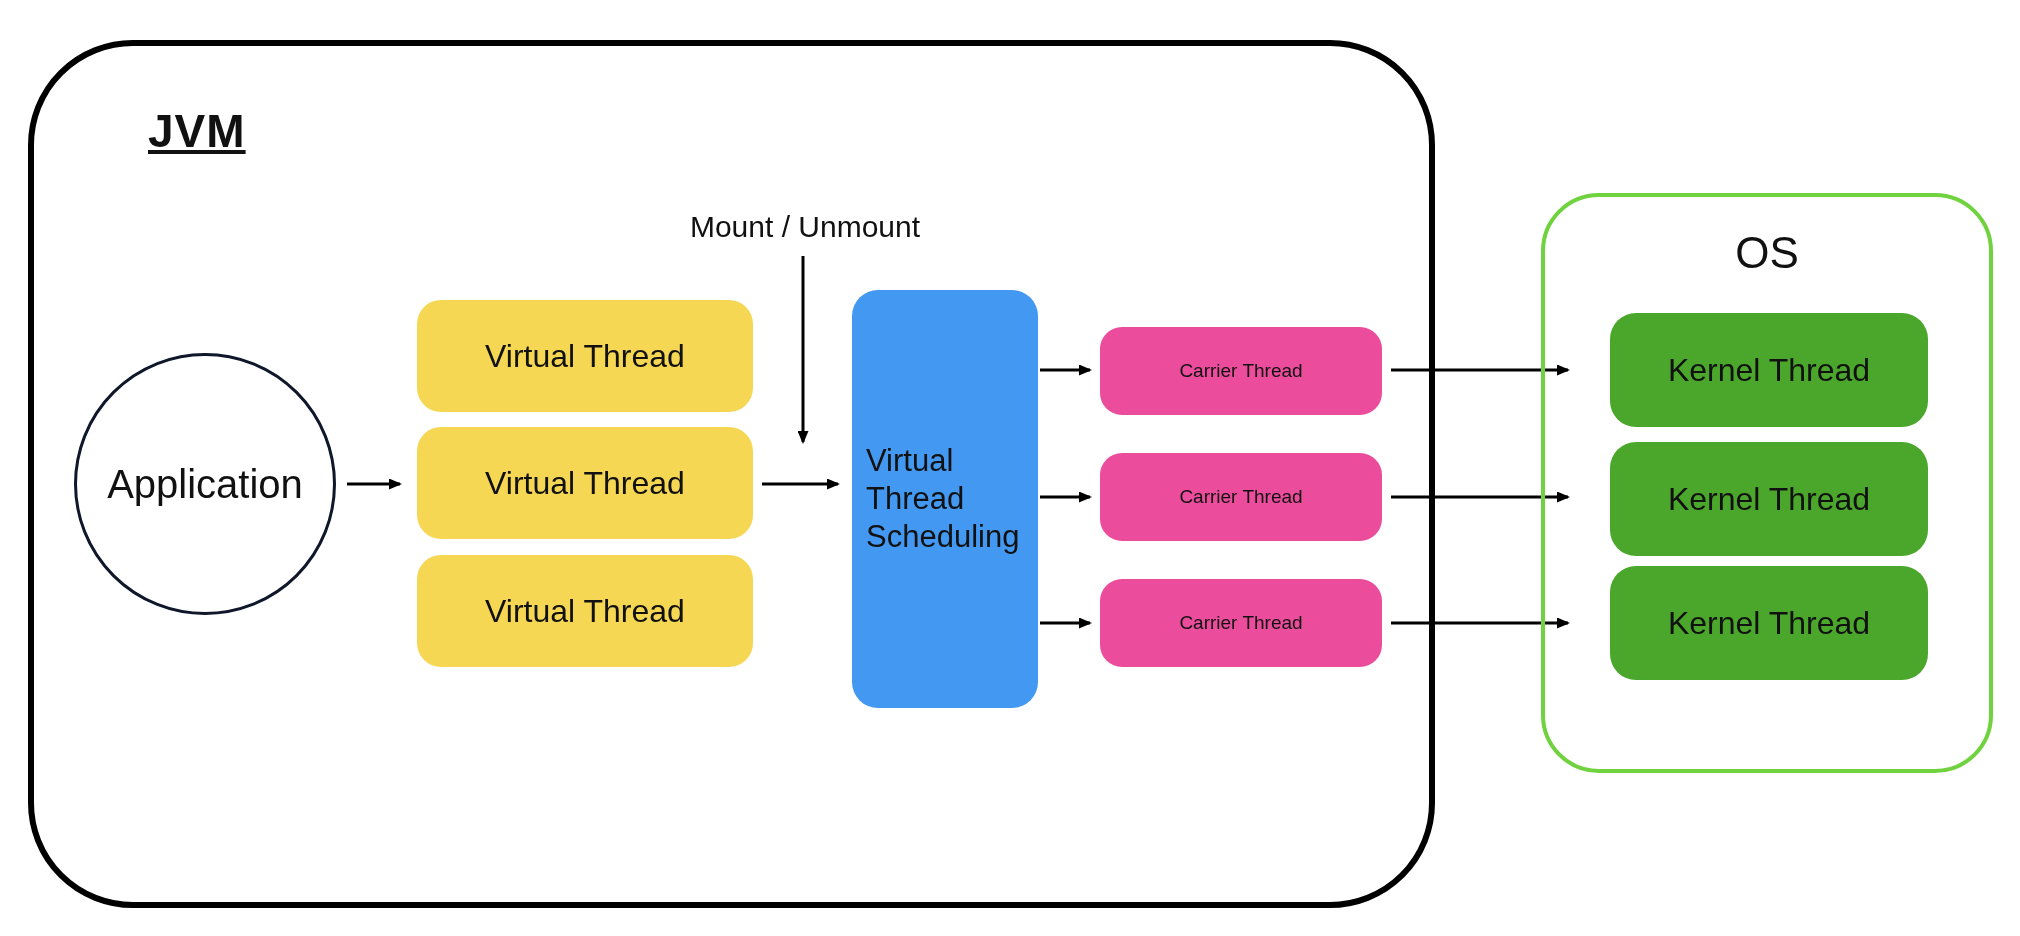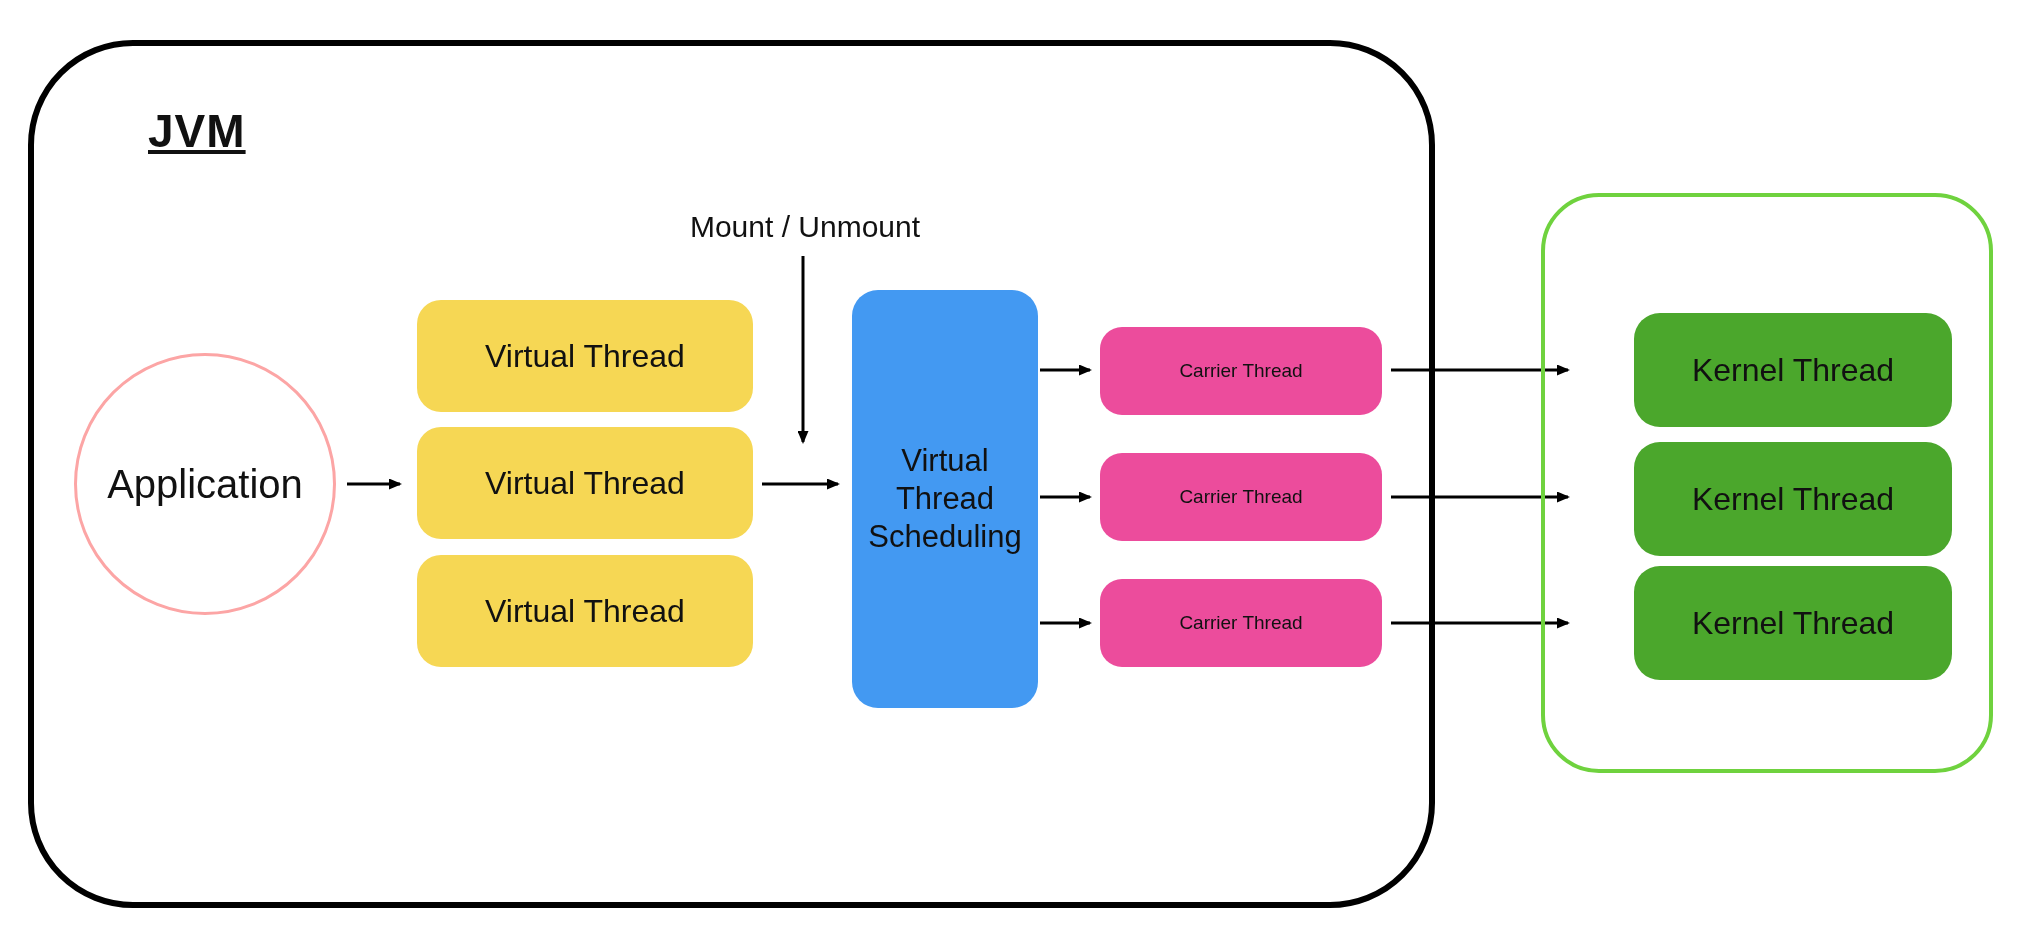--- a/index.html
+++ b/index.html
@@ -29,30 +29,30 @@
     background:transparent;
   }
   .jvm-label{
     position:absolute;left:148px;top:104px;
     font-size:46px;font-weight:700;letter-spacing:1px;text-decoration:underline;
   }
 
   .app-circle{
     position:absolute;left:74px;top:353px;width:262px;height:262px;
     box-sizing:border-box;
-    border:3px solid #fca5a5;border-radius:50%;
+    border:3px solid #0f172a;border-radius:50%;
     display:flex;align-items:center;justify-content:center;
     font-size:40px;
     background:#fff;
   }
 
   .node{
     position:absolute;box-sizing:border-box;
     display:flex;align-items:center;justify-content:center;
-    text-align:center;
+    text-align:left;
     font-size:32px;
   }
   .vthread{
     left:417px;width:336px;height:112px;
     background:var(--virtual-thread-fill);
     border-radius:24px;
   }
   .vthread.r1{top:300px;} .vthread.r2{top:427px;} .vthread.r3{top:555px;}
 
   .mount-label{
@@ -86,21 +86,20 @@
   .os-label{
     position:absolute;left:1541px;top:228px;width:452px;
     text-align:center;font-size:44px;
   }
 
   .kthread{
     left:1610px;width:318px;height:114px;
     background:var(--kernel-thread-fill);
     border-radius:26px;
     font-size:32px;
-    margin-left:24px;
   }
   .kthread.r1{top:313px;} .kthread.r2{top:442px;} .kthread.r3{top:566px;}
 </style>
 </head>
 <body>
 
 <div class="canvas">
 
   <svg class="arrows" viewBox="0 0 2020 936" xmlns="http://www.w3.org/2000/svg">
     <defs>
@@ -146,20 +145,21 @@
     <span>Carrier Thread</span>
   </div>
   <div class="node cthread r2">
     <span>Carrier Thread</span>
   </div>
   <div class="node cthread r3">
     <span>Carrier Thread</span>
   </div>
 
   <div class="os-box"></div>
+  <div class="os-label">OS</div>
 
   <div class="node kthread r1">
     <span>Kernel Thread</span>
   </div>
   <div class="node kthread r2">
     <span>Kernel Thread</span>
   </div>
   <div class="node kthread r3">
     <span>Kernel Thread</span>
   </div>

